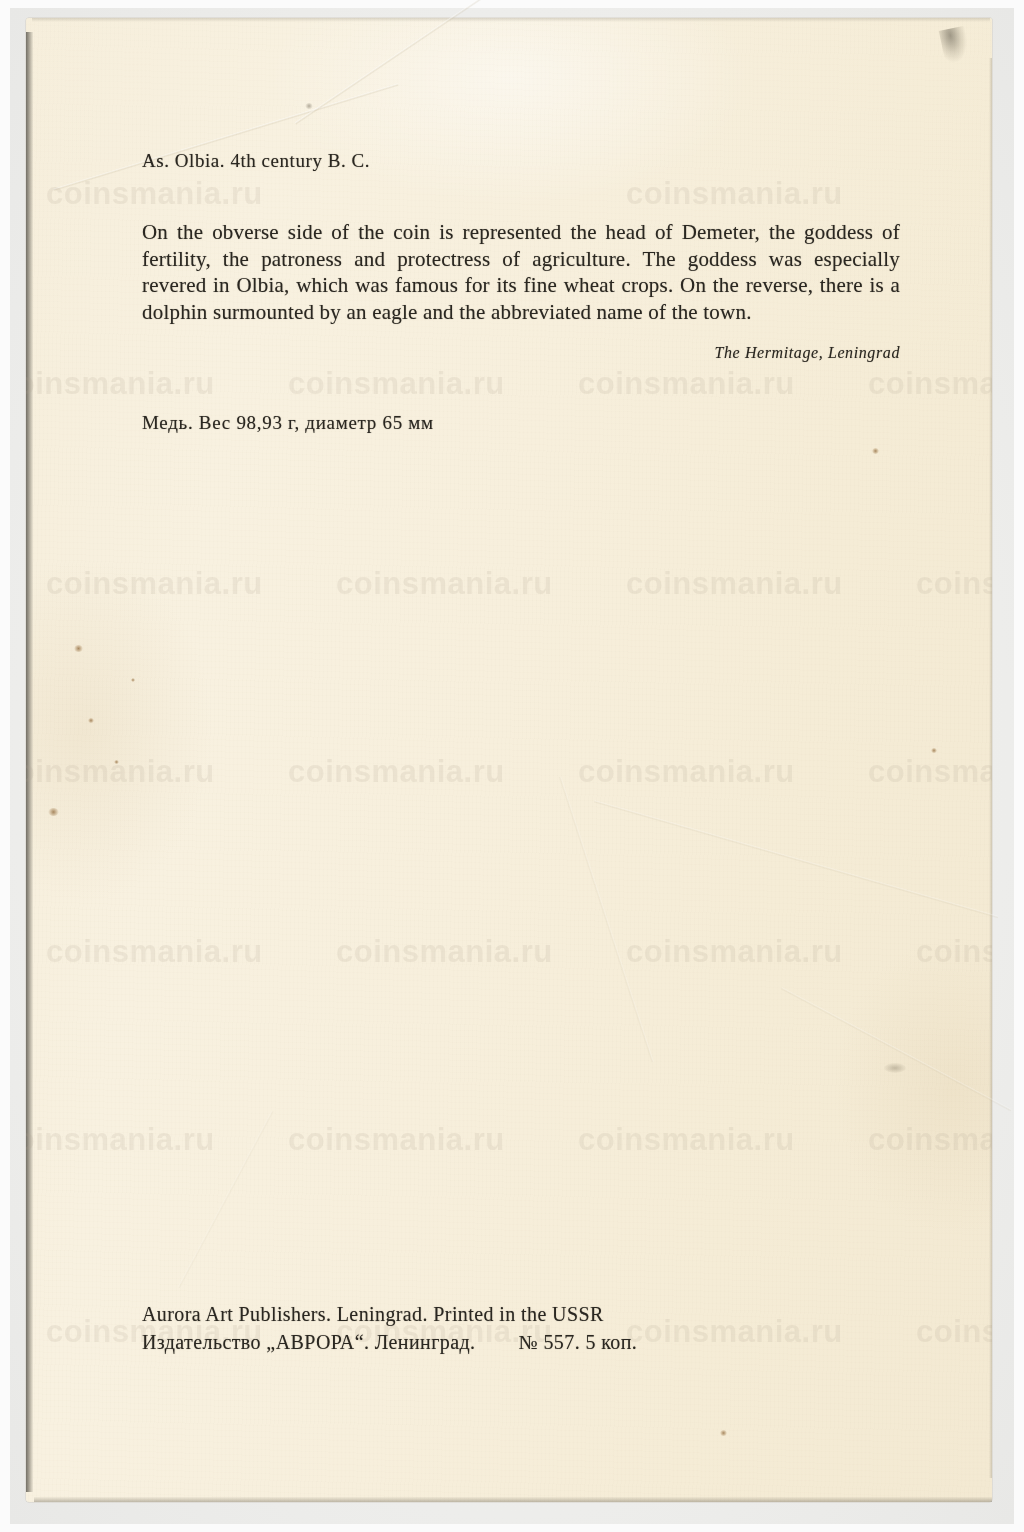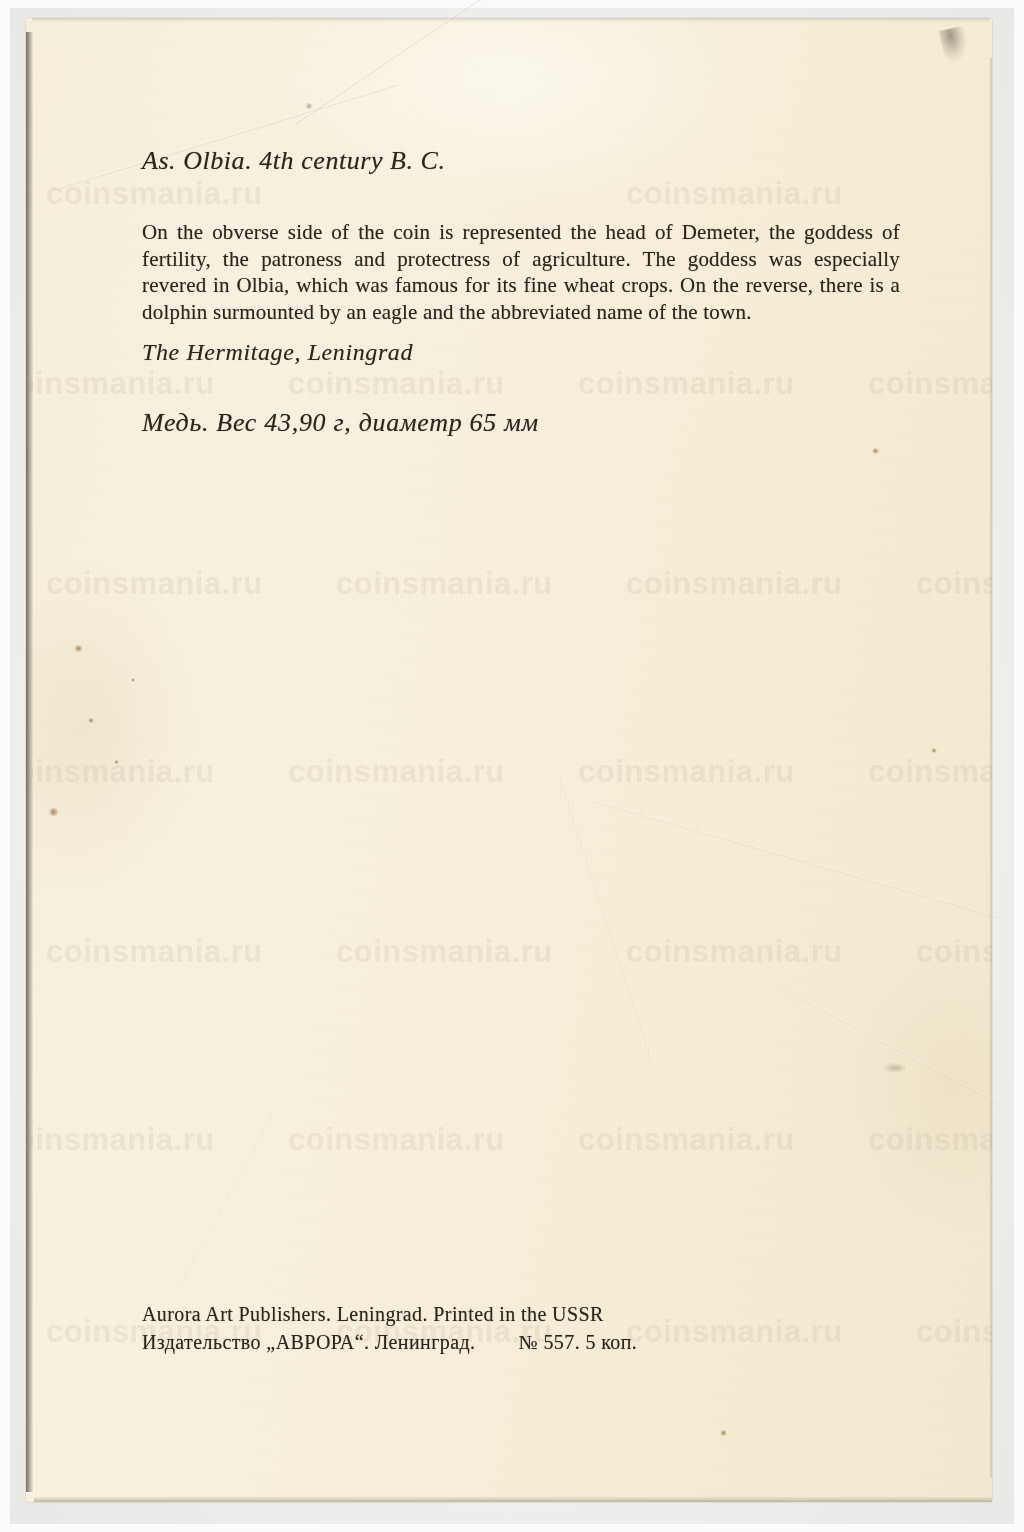--- a/index.html
+++ b/index.html
@@ -165,42 +165,42 @@
 
   .head-line,
   .body-par,
   .attrib,
   .foot-line {
     color: #2a2721;
     margin: 0;
   }
 
   .head-line {
-    font-size: 26px;
+    font-size: 19px;
     line-height: 26px;
     letter-spacing: 0.55px;
     text-shadow: 0 0 1.1px rgba(60,54,40,0.45);
-    font-style: italic;
   }
 
   .body-par {
     font-size: 21px;
     line-height: 26.5px;
     text-align: justify;
     letter-spacing: 0.2px;
     text-shadow: 0 0 1.1px rgba(60,54,40,0.42);
     margin-top: 31px;
   }
 
   .attrib {
-    font-size: 24px;
+    font-size: 16px;
     line-height: 27px;
     font-style: italic;
     letter-spacing: 0.6px;
     text-shadow: 0 0 1px rgba(60,54,40,0.40);
+    text-align: right;
   }
 
   .gap-sm { height: 14px; }
   .gap-md { height: 18px; }
   .gap-lg { height: 44px; }
 
   .ru .head-line { letter-spacing: 0.7px; }
   .ru .body-par  { letter-spacing: 0.25px; }
 
   
@@ -303,21 +303,21 @@
         <p class="head-line">As. Olbia. 4th century B. C.</p>
         <div class="gap-sm"></div>
         <p class="body-par">On the obverse side of the coin is represented the head of Demeter, the goddess of fertility, the patroness and protectress of agriculture. The goddess was especially revered in Olbia, which was famous for its fine wheat crops. On the reverse, there is a dolphin surmounted by an eagle and the abbreviated name of the town.</p>
         <div class="gap-sm"></div>
         <p class="attrib">The Hermitage, Leningrad</p>
       </div>
 
       <div class="gap-lg"></div>
 
       <div class="blk ru">
-        <p class="head-line">Медь. Вес 43,90 г, диаметр 65 мм</p>
+        <p class="head-line">Медь. Вес 98,93 г, диаметр 65 мм</p>
         <div class="gap-md"></div>
         <div class="gap-sm"></div>
       </div>
 
     </div>
 
     <div class="footer">
       <p class="foot-line">Aurora Art Publishers. Leningrad. Printed in the USSR</p>
       <p class="foot-line">Издательство „АВРОРА“. Ленинград.        № 557. 5 коп.</p>
     </div>

